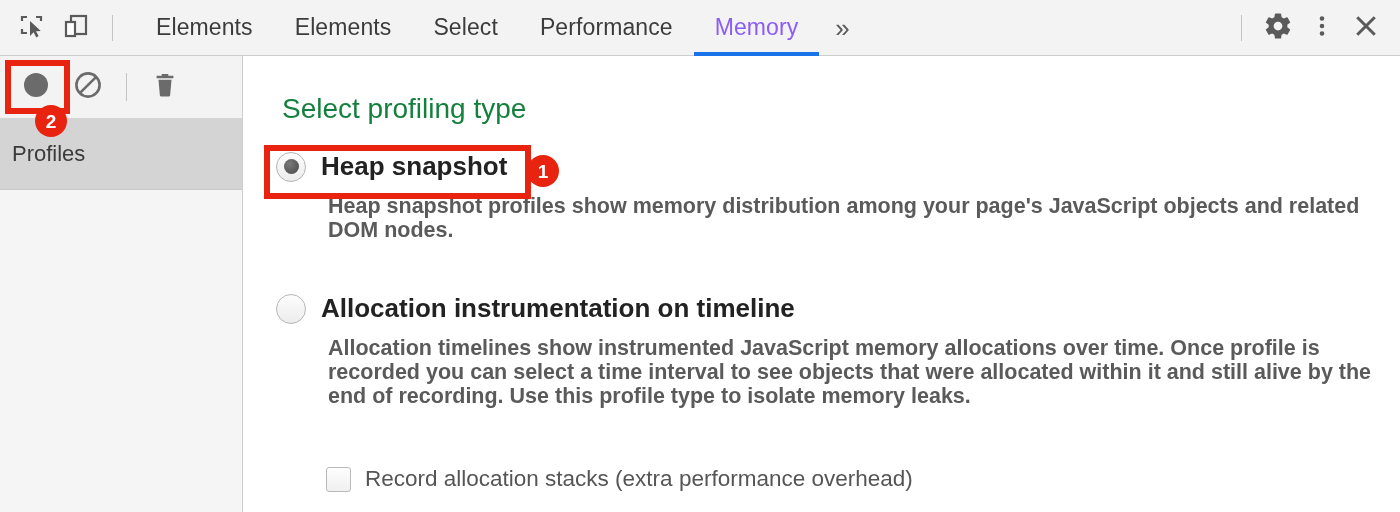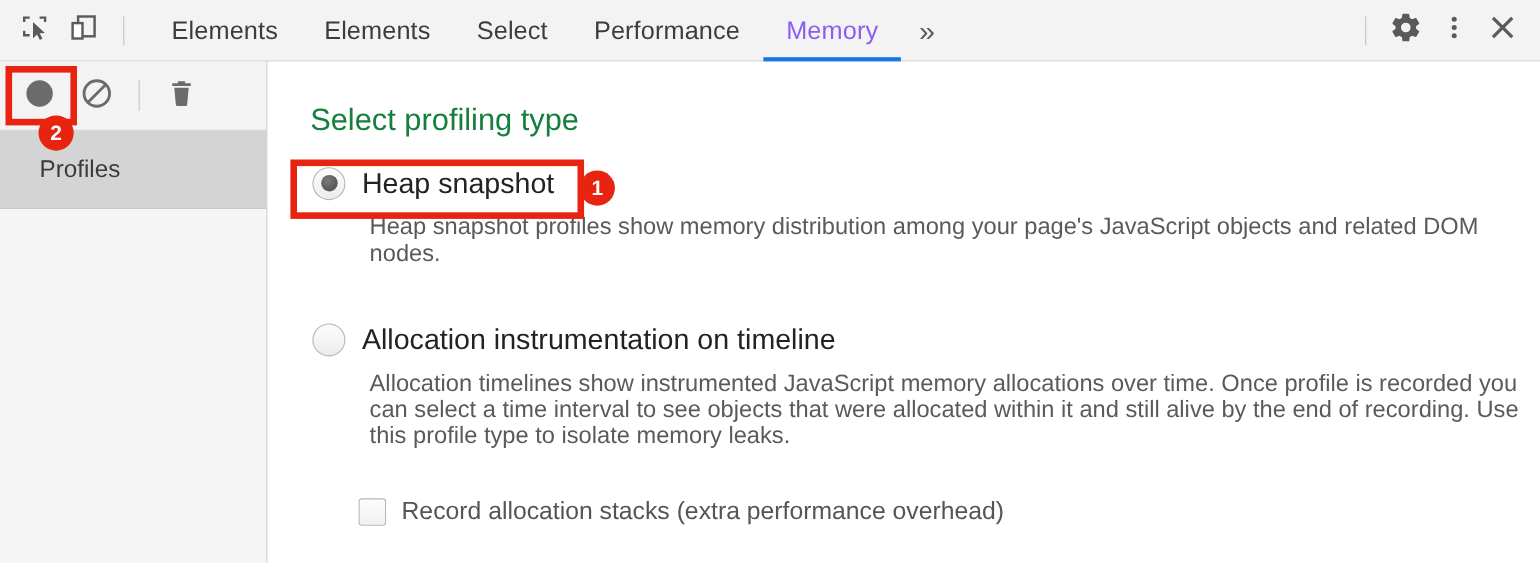--- a/index.html
+++ b/index.html
@@ -124,21 +124,21 @@
     height: 28px;
     background: #c4c4c4;
     margin: 0 12px;
     flex: 0 0 auto;
   }
   .profiles-row {
     height: 71px;
     background: #d4d4d4;
     display: flex;
     align-items: center;
-    padding-left: 36px;
+    padding-left: 12px;
     box-sizing: border-box;
     border-bottom: 1px solid #c9c9c9;
   }
   .profiles-label {
     font-size: 22px;
     color: #3b3b3b;
   }
   .left-rest {
     background: #f5f5f5;
     height: 322px;
@@ -155,21 +155,21 @@
   }
   .main-heading {
     position: absolute;
     left: 38px;
     top: 37px;
     font-size: 28px;
     color: #15803d;
     white-space: nowrap;
   }
 
-  .opt-block { position: absolute; left: 40px; }
+  .opt-block { position: absolute; left: 32px; font-weight: bold; }
   .opt-row {
     display: flex;
     align-items: center;
   }
   .opt-label {
     font-size: 26px;
     color: #222222;
     margin-left: 15px;
     white-space: nowrap;
   }
@@ -375,21 +375,21 @@
     </div>
 
     <div class="opt-block" style="top:237px; width:1110px;">
       <div class="opt-row">
         <span class="radio"></span>
         <span class="opt-label">Allocation instrumentation on timeline</span>
       </div>
       <div class="opt-desc" style="width:1045px; margin-top:12px;">Allocation timelines show instrumented JavaScript memory allocations over time. Once profile is recorded you can select a time interval to see objects that were allocated within it and still alive by the end of recording. Use this profile type to isolate memory leaks.</div>
     </div>
 
-    <div class="opt-row" style="position:absolute; left:82px; top:396px;align-items:center;">
+    <div class="opt-row" style="position:absolute; left:82px; top:410px;align-items:center;">
       <span class="checkbox"></span>
       <span class="cb-label">Record allocation stacks (extra performance overhead)</span>
     </div>
   </div>
 </div>
 
 <div class="annot-box" style="left:264px; top:145px; width:267px; height:54px;"></div>
 <div class="annot-badge" style="left:527px; top:155px;">
   <span>1</span>
 </div>

